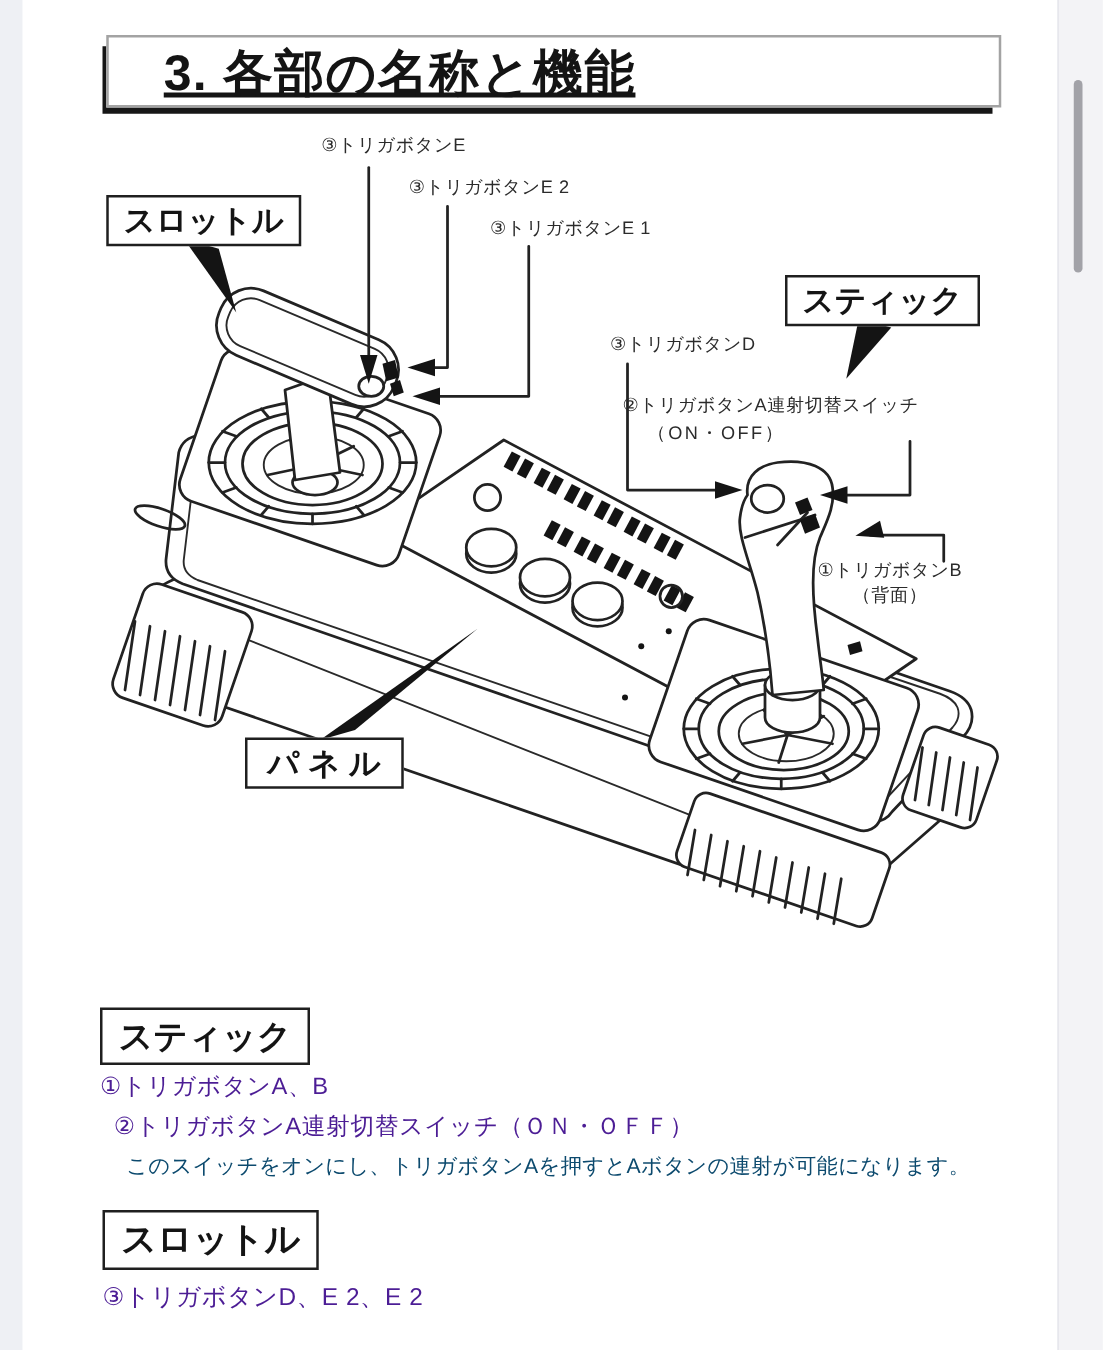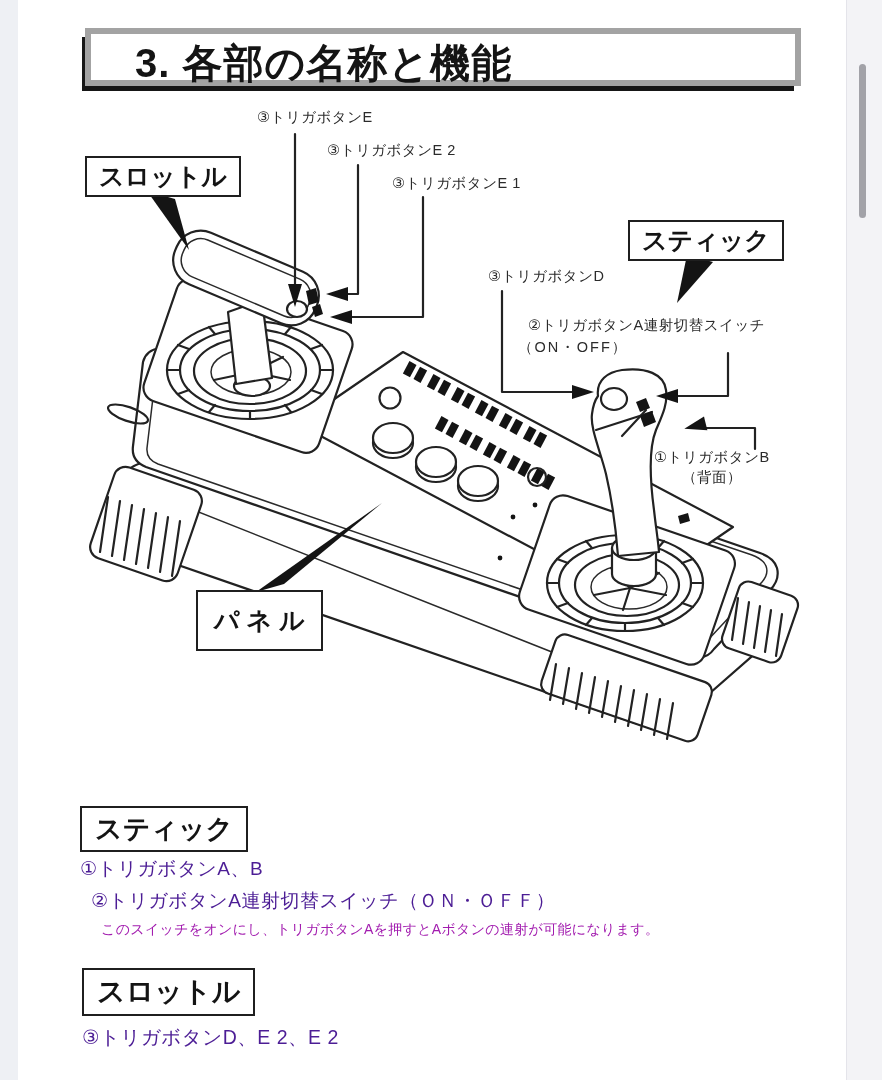--- a/index.html
+++ b/index.html
@@ -16,25 +16,25 @@
   .right-gutter{
     position:absolute;left:846px;top:0;width:36px;height:1080px;
     background:#f3f3f6;border-left:1px solid #e4e4ea;
   }
   .scroll-thumb{
     position:absolute;left:859px;top:64px;width:7px;height:154px;
     background:#a2a2a8;border-radius:4px;
   }
   .title-box{
     position:absolute;left:85px;top:28px;width:716px;height:58px;
-    background:#fff;border:6px solid #a3a3a3;
+    background:#fff;border:2px solid #a3a3a3;
     box-shadow:-5px 7px 0 -2px #161616;
     font-size:40px;font-weight:700;line-height:58px;
     padding-left:44px;letter-spacing:1px;color:#141414;
-    box-sizing:border-box;white-space:nowrap;
+    box-sizing:border-box;white-space:nowrap;text-decoration:underline;
   }
   .callout{
     position:absolute;font-size:14.5px;color:#2b2b2b;
     letter-spacing:.5px;white-space:nowrap;line-height:1.3;
   }
   .boxed{
     position:absolute;background:#fff;border:2.5px solid #1f1f1f;
     font-weight:700;color:#141414;white-space:nowrap;
     padding:2px 12px;box-sizing:border-box;
   }
@@ -42,21 +42,21 @@
   .sec-head{
     position:absolute;background:#fff;border:2.5px solid #1f1f1f;
     font-weight:700;font-size:27px;color:#141414;
     padding:3px 13px;white-space:nowrap;
   }
   .sec-item{
     position:absolute;font-size:19px;color:#4c1d95;white-space:nowrap;
     letter-spacing:.5px;
   }
   .sec-note{
-    position:absolute;font-size:14px;color:#a21caf;white-space:nowrap;
+    position:absolute;font-size:17px;color:#0c4a6e;white-space:nowrap;
     letter-spacing:.3px;
   }
   svg{position:absolute;left:0;top:0;}
   .ink{stroke:#222;fill:none;stroke-width:2.2;stroke-linecap:round;stroke-linejoin:round;}
   .ink-thin{stroke:#2a2a2a;fill:none;stroke-width:1.5;stroke-linecap:round;stroke-linejoin:round;}
   .ink-fill{stroke:#222;fill:#ffffff;stroke-width:2.2;stroke-linejoin:round;}
   .solid{fill:#141414;stroke:none;}
 </style>
 </head>
 <body>
@@ -283,28 +283,28 @@
 
   <polygon class="solid" points="147,191 175,199 189,250"></polygon>
   <polygon class="solid" points="687,255 713,262 677,303"></polygon>
   <polygon class="solid" points="256,592 284,584 382,503"></polygon>
 </svg>
 
 <div class="callout" style="left:257px;top:108px">③トリガボタンE</div>
 <div class="callout" style="left:327px;top:141px">③トリガボタンE 2</div>
 <div class="callout" style="left:392px;top:174px">③トリガボタンE 1</div>
 <div class="callout" style="left:488px;top:267px">③トリガボタンD</div>
-<div class="callout" style="left:528px;top:316px">②トリガボタンA連射切替スイッチ</div>
+<div class="callout" style="left:498px;top:316px">②トリガボタンA連射切替スイッチ</div>
 <div class="callout" style="left:518px;top:338px;letter-spacing:2px">（ON・OFF）</div>
 <div class="callout" style="left:654px;top:448px">①トリガボタンB</div>
 <div class="callout" style="left:682px;top:468px">（背面）</div>
 
 <div class="boxed big" style="left:85px;top:156px">スロットル</div>
 <div class="boxed big" style="left:628px;top:220px">スティック</div>
-<div class="boxed big" style="left:196px;top:590px;padding:12px 16px">パ ネ ル</div>
+<div class="boxed big" style="left:196px;top:590px;padding:2px 16px">パ ネ ル</div>
 
 <div class="sec-head" style="left:80px;top:806px">スティック</div>
 <div class="sec-item" style="left:80px;top:856px">①トリガボタンA、B</div>
 <div class="sec-item" style="left:91px;top:888px">②トリガボタンA連射切替スイッチ（ＯＮ・ＯＦＦ）</div>
 <div class="sec-note" style="left:101px;top:921px">このスイッチをオンにし、トリガボタンAを押すとAボタンの連射が可能になります。</div>
 
 <div class="sec-head" style="left:82px;top:968px;font-size:28px">スロットル</div>
 <div class="sec-item" style="left:82px;top:1024px;font-size:19.5px">③トリガボタンD、E 2、E 2</div>
 
 </body></html>

